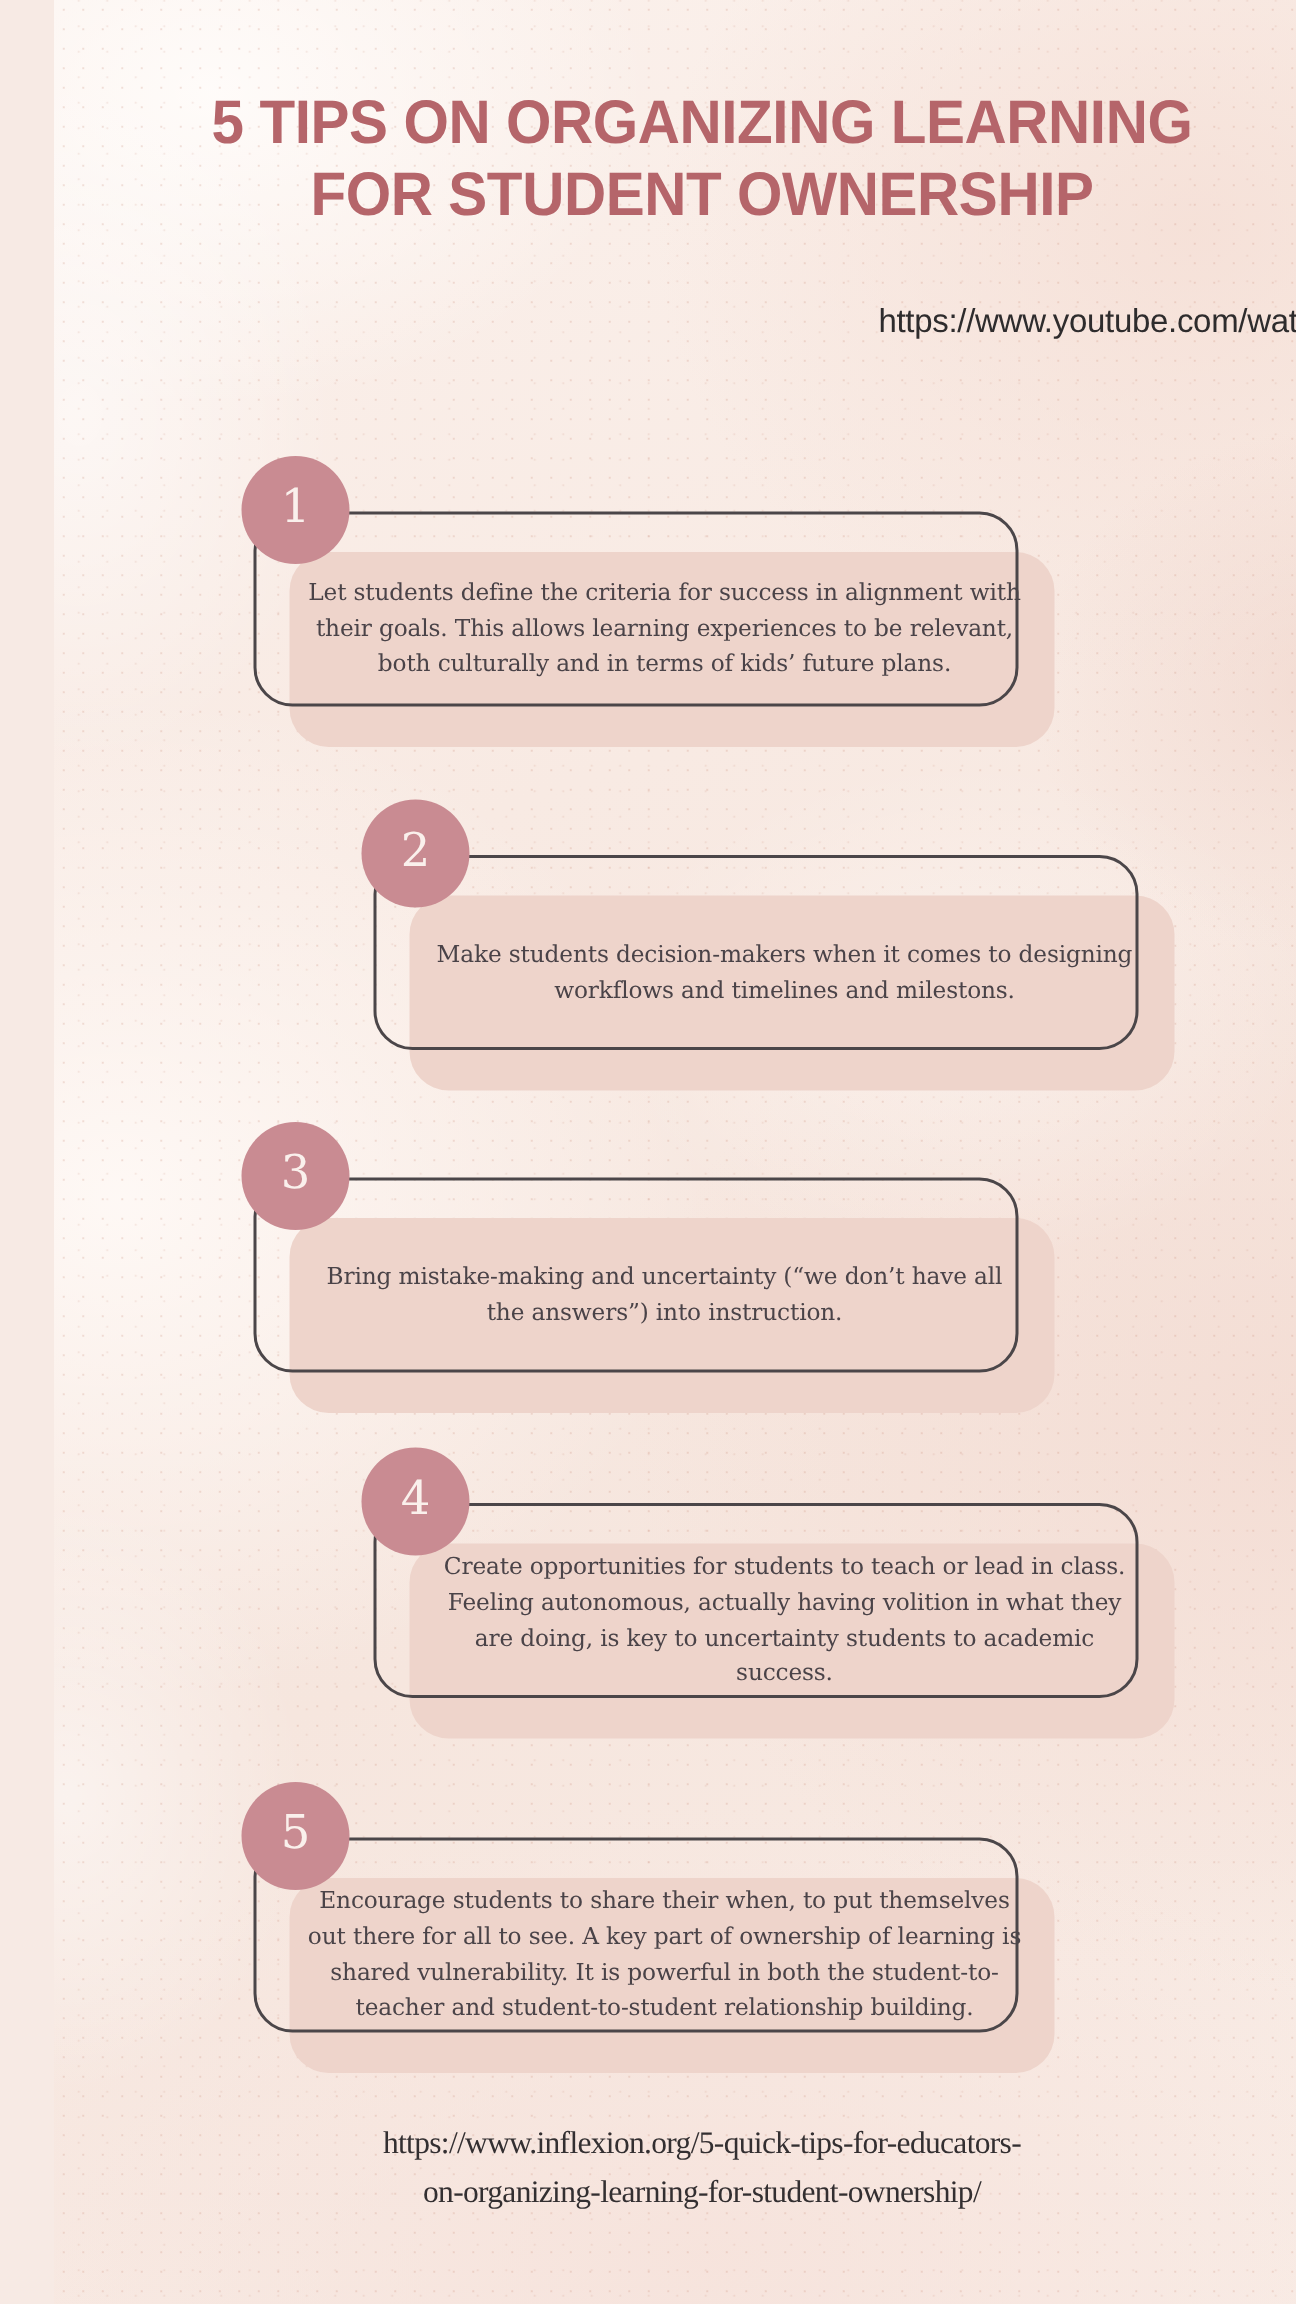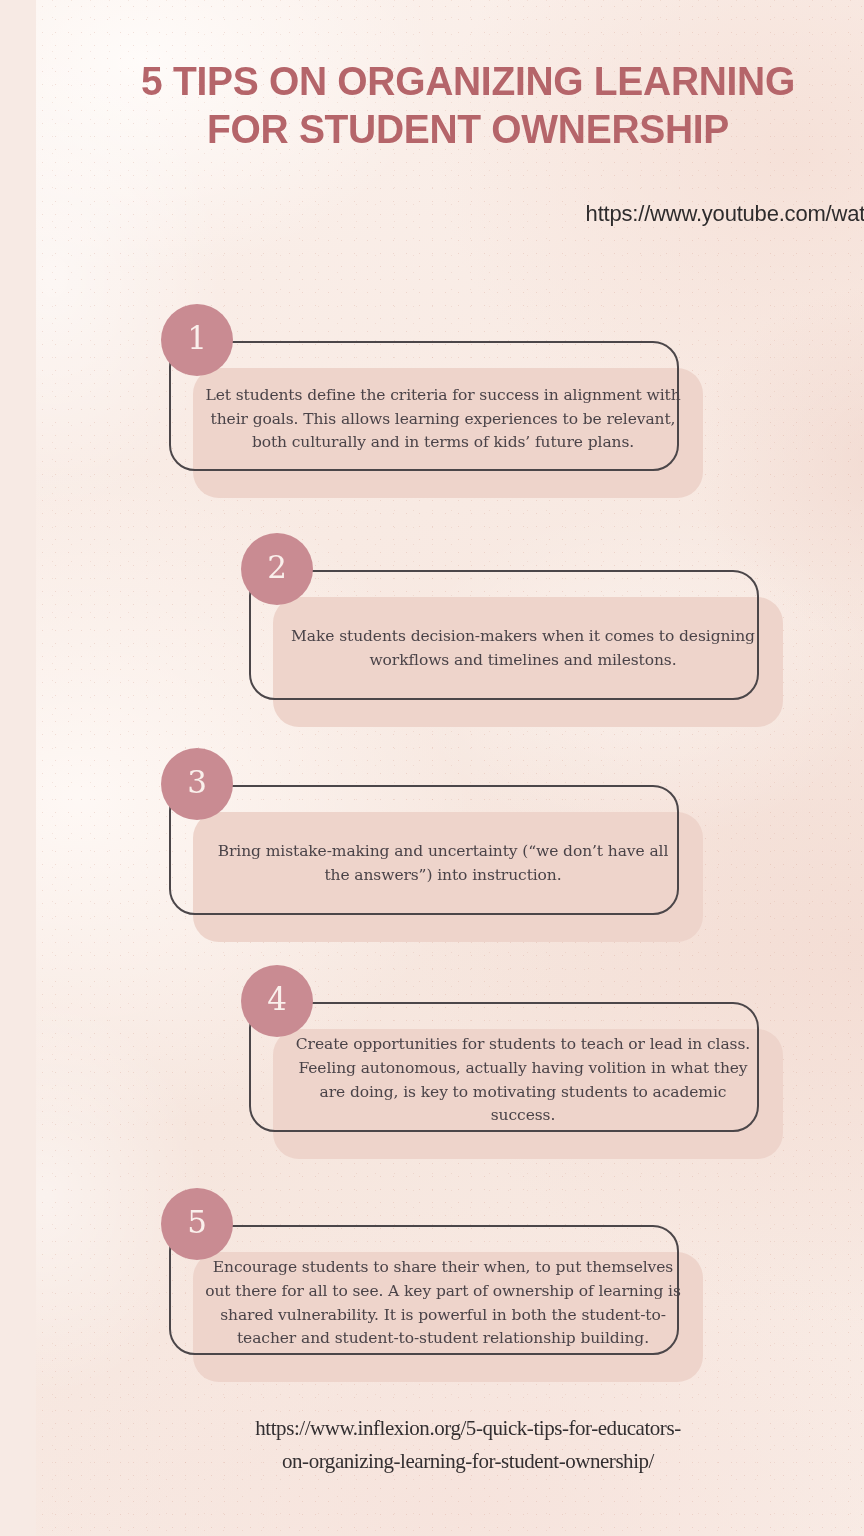--- a/index.html
+++ b/index.html
@@ -215,21 +215,21 @@
     <div class="tip-outline"></div>
     <div class="tip-text">Bring mistake-making and uncertainty (“we don’t have all the answers”) into instruction.</div>
     <div class="tip-badge">
       <span>3</span>
     </div>
   </div>
 
   <div class="tip layer" id="tip-4">
     <div class="tip-fill"></div>
     <div class="tip-outline"></div>
-    <div class="tip-text">Create opportunities for students to teach or lead in class. Feeling autonomous, actually having volition in what they are doing, is key to motivating students to academic success.</div>
+    <div class="tip-text">Create opportunities for students to teach or lead in class. Feeling autonomous, actually having volition in what they are doing, is key to uncertainty students to academic success.</div>
     <div class="tip-badge">
       <span>4</span>
     </div>
   </div>
 
   <div class="tip layer" id="tip-5">
     <div class="tip-fill"></div>
     <div class="tip-outline"></div>
     <div class="tip-text">Encourage students to share their when, to put themselves out there for all to see. A key part of ownership of learning is shared vulnerability. It is powerful in both the student-to-teacher and student-to-student relationship building.</div>
     <div class="tip-badge">

